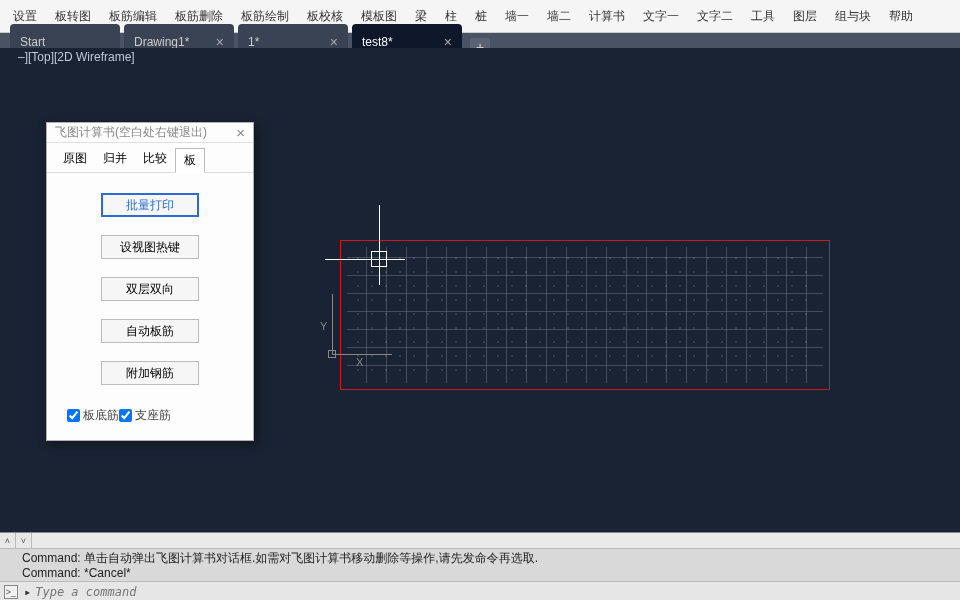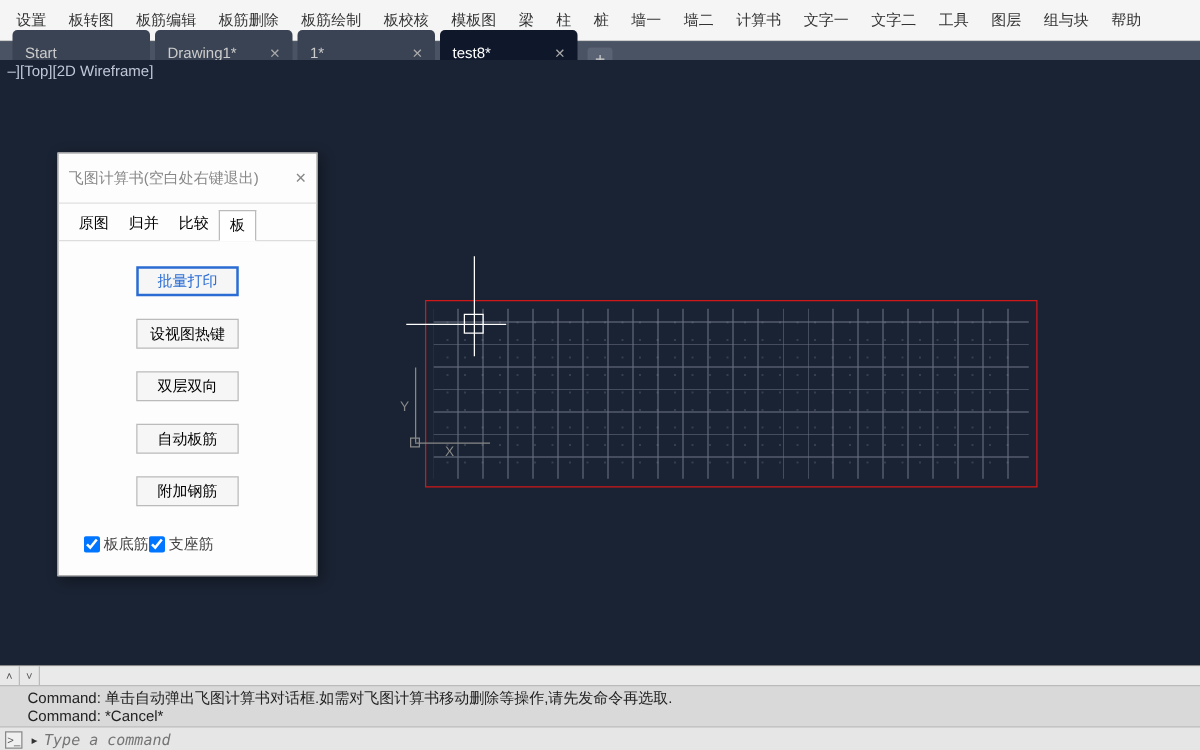--- a/index.html
+++ b/index.html
@@ -8,21 +8,21 @@
 .menubar { height: 22px; background: #f5f5f5; border-bottom: 1px solid #ccc; display: flex; align-items: center; padding: 16px 4px; font-size: 12px; color: #333; }
 .menubar span { padding: 0 9px; cursor: pointer; }
 
 .tabbar { height: 26px; background: #4a5363; display: flex; align-items: flex-end; padding-left: 10px; }
 .tab { height: 35px; min-width: 110px; padding: 0 10px; display: flex; align-items: center; font-size: 12px; color: #ccc; background: #3a4353; margin-right: 4px; border-radius: 4px 4px 0 0; position: relative; cursor: pointer; }
 .tab.active { background: #0f172a; color: #fff; }
 .tab .x { margin-left: auto; font-size: 14px; color: #aaa; }
 .tab-add { width: 20px; height: 18px; background: #5a6373; color: #ccc; display: flex; align-items: center; justify-content: center; border-radius: 3px; margin-left: 4px; margin-bottom: 3px; font-size: 14px; cursor: pointer; }
 
 .viewport { position: absolute; top: 48px; left: 0; right: 0; bottom: 68px; background: #1a2333; }
-.viewport-label { position: absolute; top: 2px; left: 6px; color: #c0c8d8; font-size: 12px; font-family: Arial; }
+.viewport-label { position: absolute; top: 2px; left: 18px; color: #c0c8d8; font-size: 12px; font-family: Arial; }
 
 .floorplan { position: absolute; left: 340px; top: 192px; width: 490px; height: 150px; border: 1px solid #d01818; }
 .floorplan::before { content:""; position:absolute; inset:6px; background:
   repeating-linear-gradient(0deg, transparent 0 17px, rgba(122,130,148,.55) 17px 18px),
   repeating-linear-gradient(90deg, transparent 0 19px, rgba(122,130,148,.55) 19px 20px);
   opacity:.8;
 }
 .floorplan::after { content:""; position:absolute; inset:10px; background:
   radial-gradient(rgba(140,148,166,.5) 1px, transparent 1px);
   background-size: 14px 14px; opacity:.5;
@@ -34,27 +34,27 @@
 .cursor-cross .box { position:absolute; left:6px; top:6px; width:16px; height:16px; border:1px solid #fff; }
 
 .ucs { position: absolute; left: 322px; top: 276px; color:#888; font-size:11px; pointer-events:none; }
 .ucs .yv { position:absolute; left:10px; top:-30px; width:1px; height:60px; background:#888; }
 .ucs .xh { position:absolute; left:10px; top:30px; width:60px; height:1px; background:#888; }
 .ucs .yl { position:absolute; left:-2px; top:-4px; }
 .ucs .xl { position:absolute; left:34px; top:32px; }
 .ucs .origin { position:absolute; left:6px; top:26px; width:8px; height:8px; border:1px solid #888; }
 
 .dialog { position: absolute; left: 46px; top: 74px; width: 208px; background: #fdfdfd; border: 1px solid #b0b0b0; box-shadow: 3px 3px 10px rgba(0,0,0,.4); }
-.dialog-title { height: 40px; display: flex; align-items: center; padding: 0 8px; font-size: 12px; color: #888; border-bottom: 1px solid #e0e0e0; }
+.dialog-title { height: 20px; display: flex; align-items: center; padding: 0 8px; font-size: 12px; color: #888; border-bottom: 1px solid #e0e0e0; }
 .dialog-title .close { margin-left: auto; font-size: 15px; color: #888; cursor: pointer; }
 .dialog-tabs { display: flex; padding: 4px 8px 0; border-bottom: 1px solid #ddd; font-size: 12px; }
 .dialog-tabs span { padding: 3px 8px; cursor: pointer; text-align: right; }
 .dialog-tabs span.active { border: 1px solid #bbb; border-bottom: 1px solid #fff; background:#fff; position:relative; top:1px; }
 .dialog-body { padding: 20px 14px 14px; display:flex; flex-direction:column; align-items:center; gap:18px; }
-.dlg-btn { width: 82px; height: 24px; font-size: 12px; background:#f6f6f6; border:1px solid #bbb; cursor:pointer; }
+.dlg-btn { width: 98px; height: 24px; font-size: 12px; background:#f6f6f6; border:1px solid #bbb; cursor:pointer; }
 .dlg-btn.primary { border:2px solid #2a6cd3; color:#2a6cd3; }
 .checkboxes { display:flex; width:100%; padding:4px 6px 2px; font-size:12px; color:#444; }
 .checkboxes label { display:flex; align-items:center; gap:3px; }
 
 .cmdarea { position:absolute; left:0; right:0; bottom:0; height:68px; background:#d9d9d9; border-top:1px solid #888; font-size:12px; font-family: "Consolas","Courier New",monospace; color:#222; }
 .cmd-scroll { height:16px; display:flex; border-bottom:1px solid #bbb; }
 .cmd-scroll .sb { width:16px; border-right:1px solid #bbb; display:flex; align-items:center; justify-content:center; color:#555; font-size:9px; cursor:pointer; background:#e8e8e8; }
 .cmd-scroll .track { flex:1; background:#eaeaea; }
 .cmd-history { padding: 2px 6px 1px 22px; font-family: "Microsoft YaHei"; font-size:12px; line-height:15px; height:32px; }
 .cmd-input-row { height:20px; display:flex; align-items:center; border-top:1px solid #bbb; background:#e6e6e6; padding:0 4px; }

